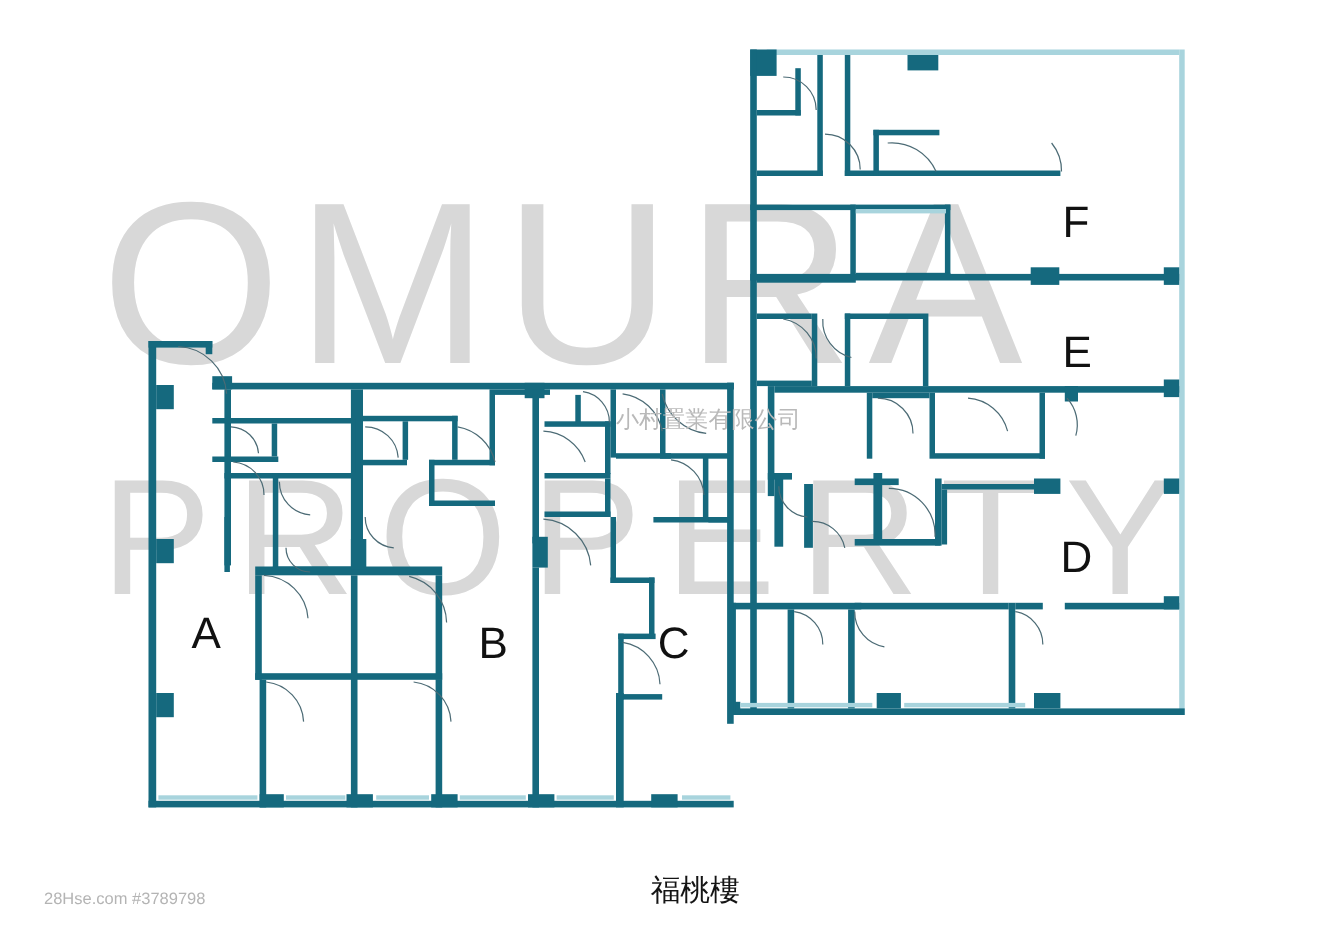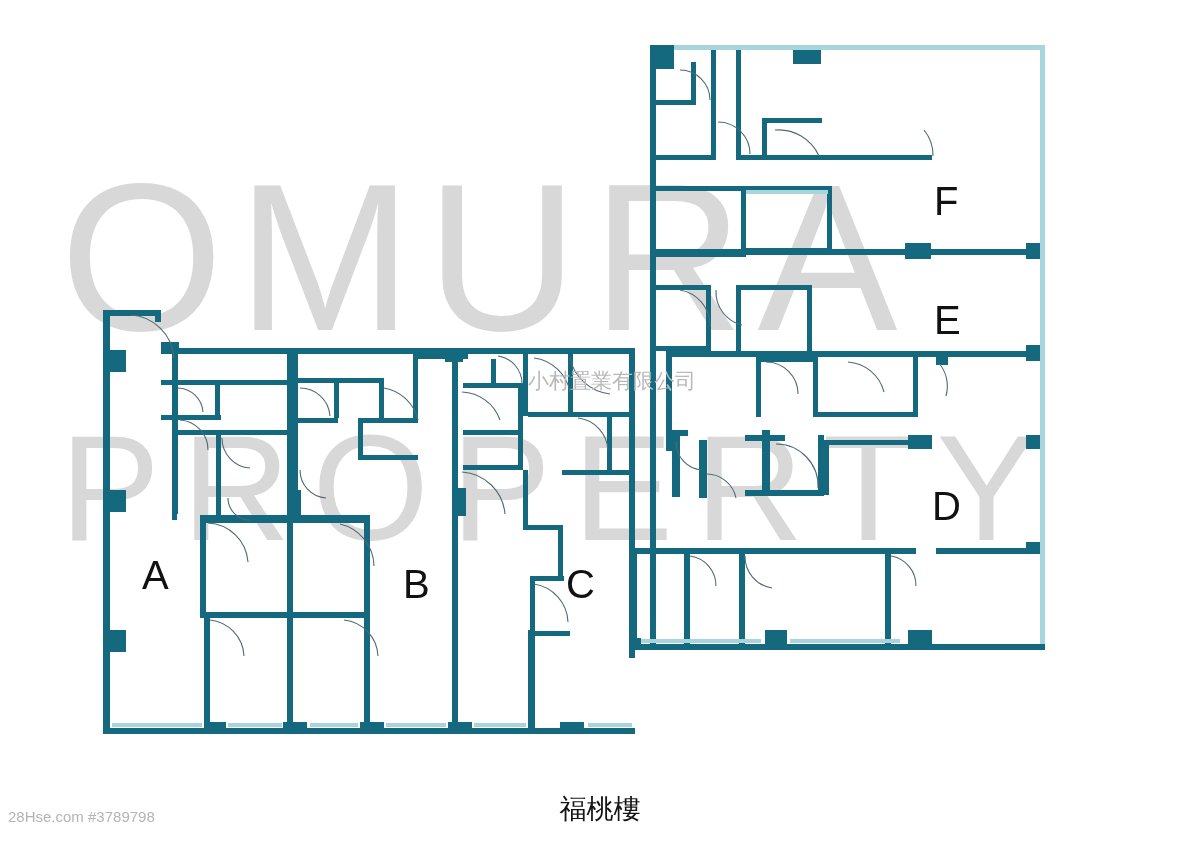--- a/index.html
+++ b/index.html
@@ -12,20 +12,21 @@
     height: 849px;
     position: relative;
     font-family: "Liberation Sans", sans-serif;
     overflow: hidden;
   }
   #plan-root {
     position: absolute;
     left: 0; top: 0;
     width: 953px;
     height: 849px;
+    padding-left: 32px;
   }
   svg.plan { display: block; }
 
   .wm-big {
     fill: #d8d8d8;
     font-family: "Liberation Sans", sans-serif;
     font-weight: 400;
   }
   .wm-cn {
     fill: #b9b9b9;

